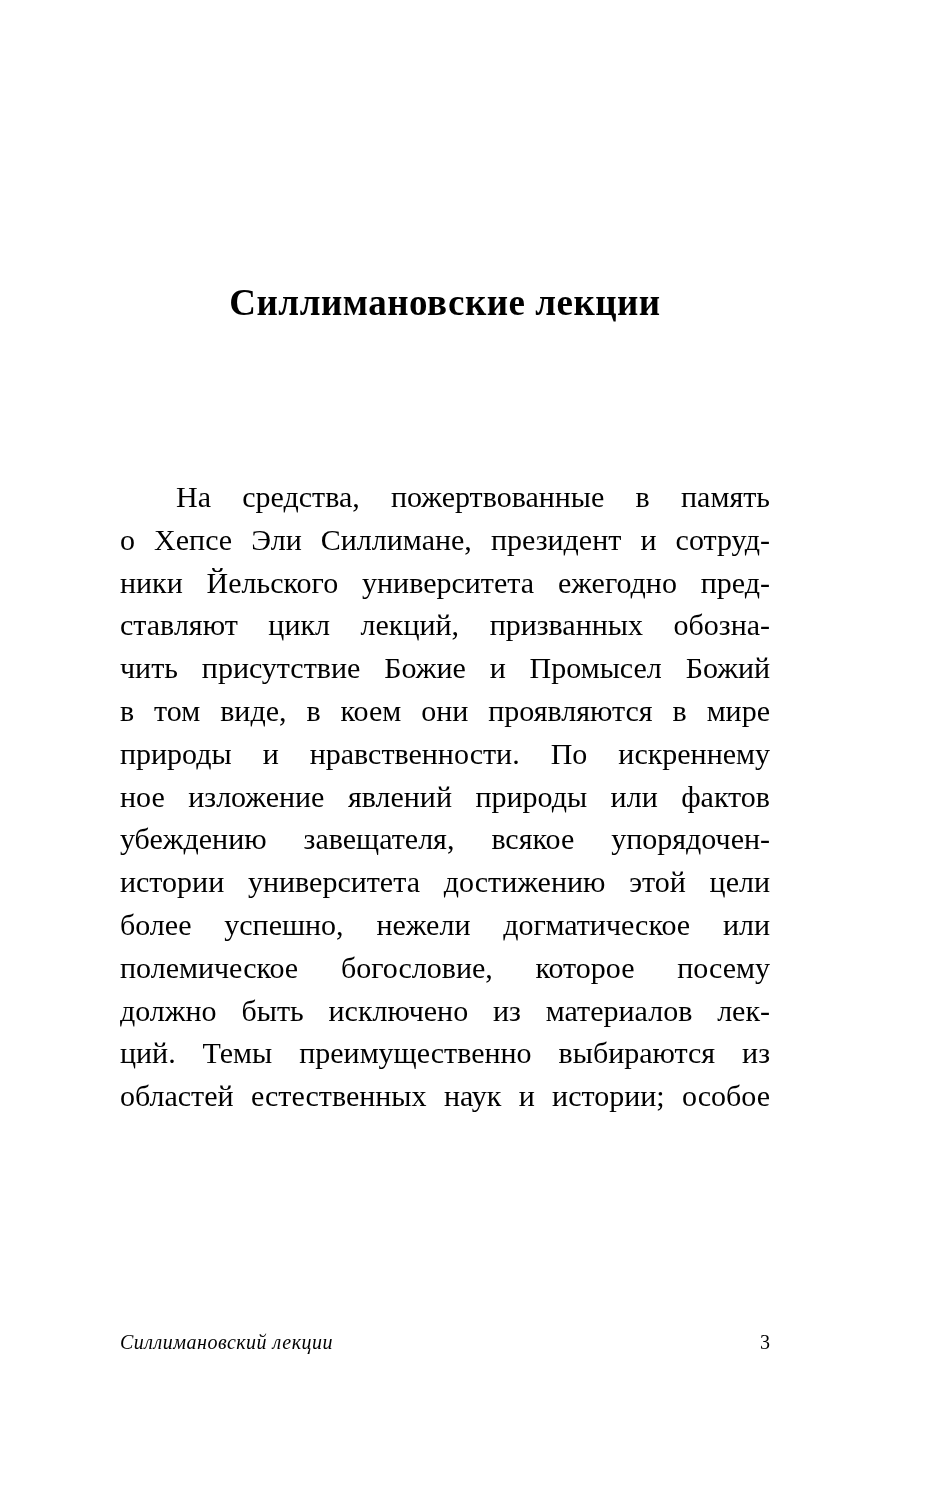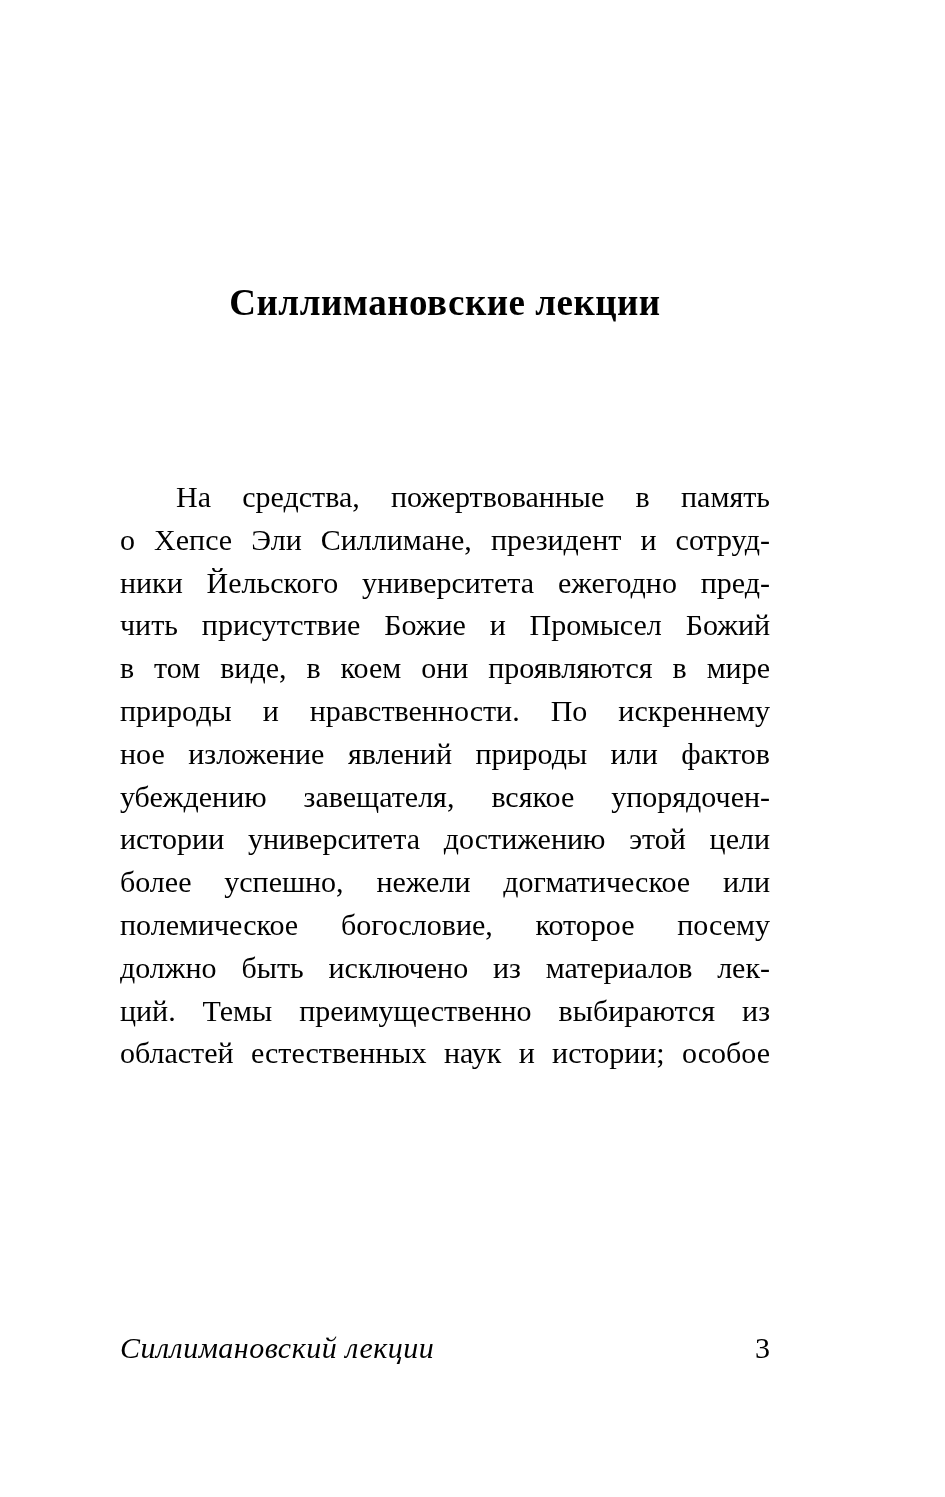--- a/index.html
+++ b/index.html
@@ -49,41 +49,42 @@
     text-align-last: left;
   }
   .footer {
     position: absolute;
     top: 1331px;
     left: 120px;
     width: 650px;
     display: flex;
     justify-content: space-between;
     align-items: baseline;
-    font-size: 30px;
+    font-size: 20px;
   }
   .running-title {
     font-style: italic;
     letter-spacing: 0.5px;
   }
   .page-number {
     font-style: normal;
   }
 </style>
 </head>
 <body>
 
 <div class="page">
 
   <h1 class="chapter-title">Силлимановские лекции</h1>
 
   <div class="body-text">
     <div class="body-line first-line">На средства, пожертвованные в память</div>
     <div class="body-line">о Хепсе Эли Силлимане, президент и сотруд-</div>
     <div class="body-line">ники Йельского университета ежегодно пред-</div>
+    <div class="body-line">ставляют цикл лекций, призванных обозна-</div>
     <div class="body-line">чить присутствие Божие и Промысел Божий</div>
     <div class="body-line">в том виде, в коем они проявляются в мире</div>
     <div class="body-line">природы и нравственности. По искреннему</div>
     <div class="body-line">ное изложение явлений природы или фактов</div>
     <div class="body-line">убеждению завещателя, всякое упорядочен-</div>
     <div class="body-line">истории университета достижению этой цели</div>
     <div class="body-line">более успешно, нежели догматическое или</div>
     <div class="body-line">полемическое богословие, которое посему</div>
     <div class="body-line">должно быть исключено из материалов лек-</div>
     <div class="body-line">ций. Темы преимущественно выбираются из</div>

